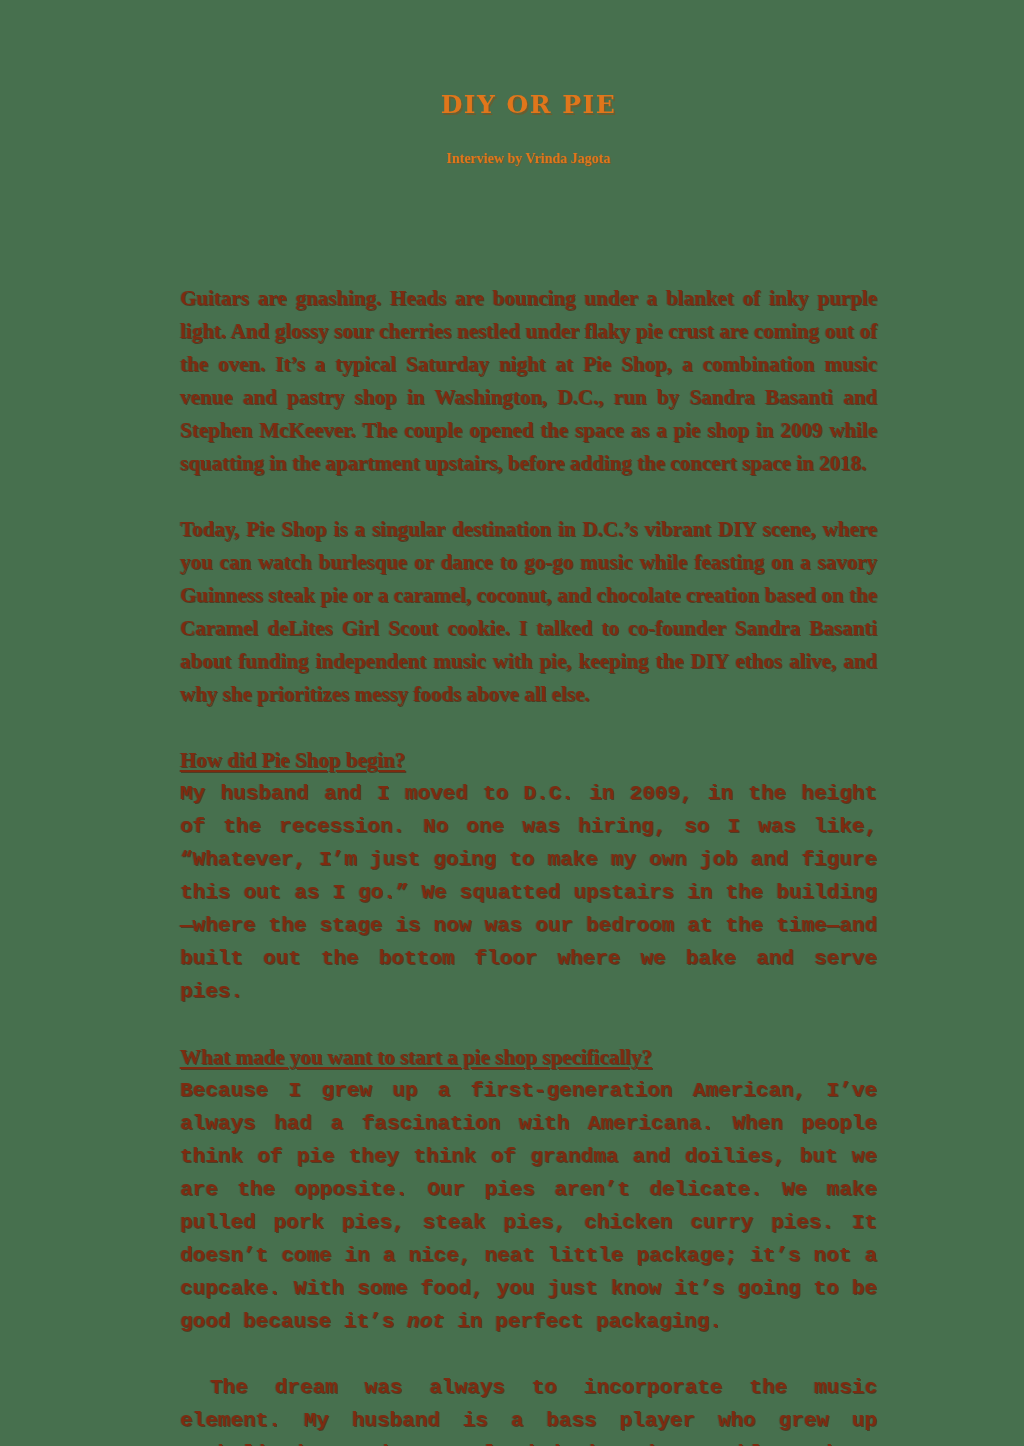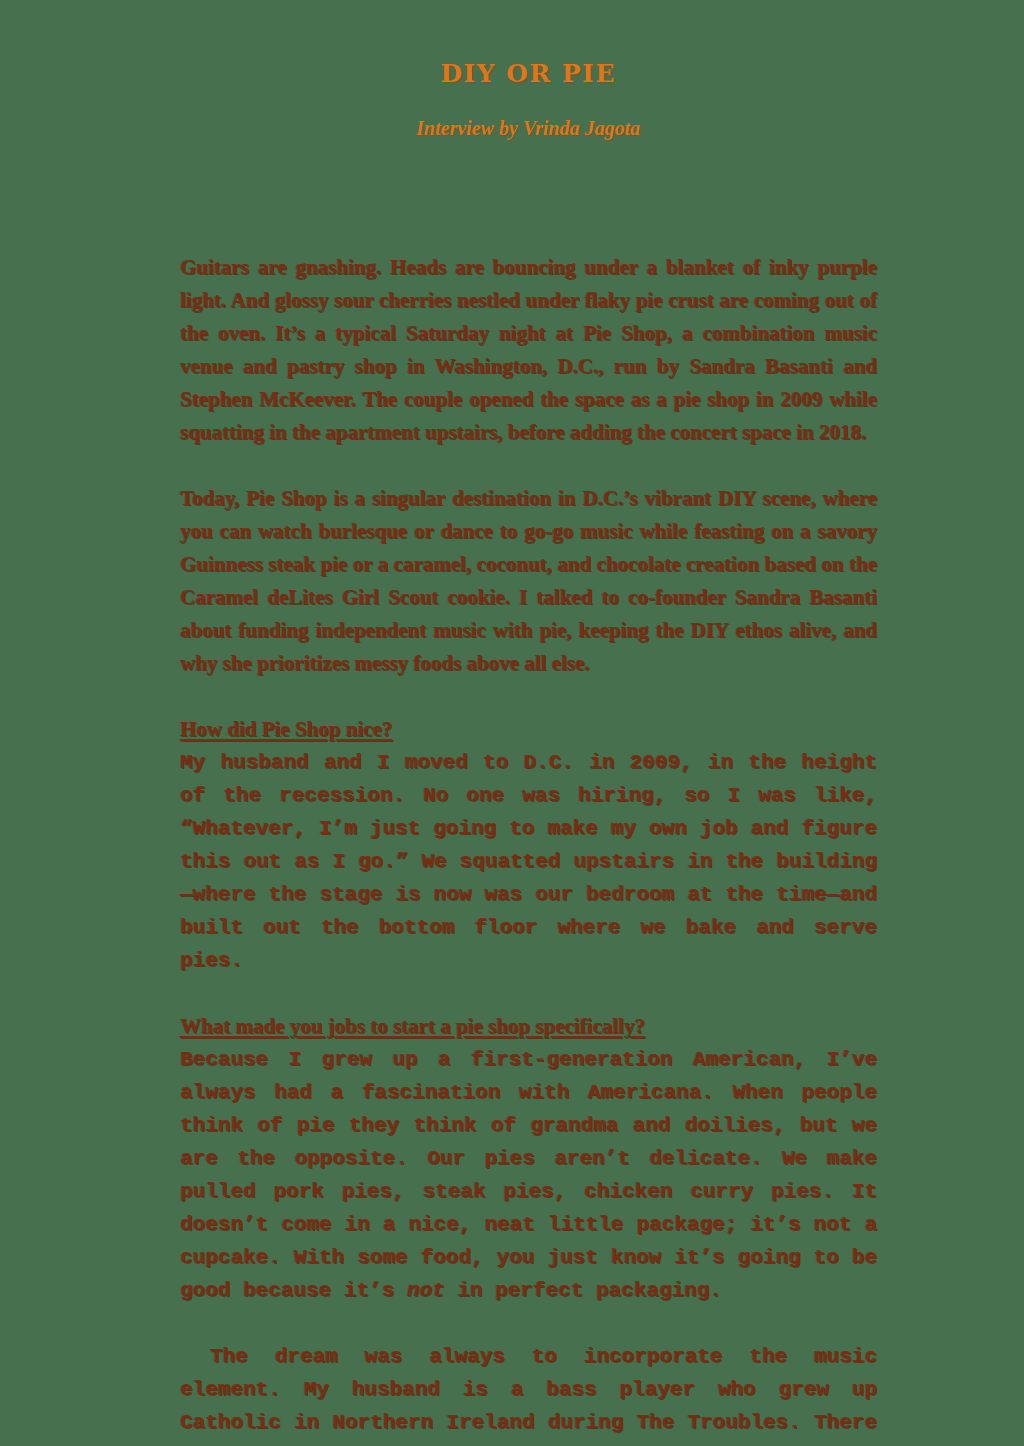--- a/index.html
+++ b/index.html
@@ -15,38 +15,37 @@
     font-family: "Liberation Serif", serif;
   }
   .content {
     position: absolute;
     left: 180px;
     top: 0;
     width: 697px;
   }
   
   .header {
-    padding-top: 61px;
+    padding-top: 92px;
     text-align: center;
   }
   .title {
     margin: 0 0 25px 0;
     font-family: "DejaVu Serif", serif;
     font-size: 25px;
     line-height: 26px;
     font-weight: 700;
     letter-spacing: 1.5px;
     color: #E0761B;
     text-shadow: 1.5px 1.5px 0 rgba(150, 72, 10, 0.45);
   }
   .byline p {
     margin: 0;
-    font-size: 20px;
+    font-size: 14px;
     line-height: 32px;
-    font-style: italic;
     font-weight: 700;
     color: #E0761B;
     text-shadow: 1px 1px 0 rgba(150, 72, 10, 0.45);
   }
   
   .body {
     margin-top: 107px;
     color: #7E2B10;
     font-size: 21px;
     line-height: 33px;
@@ -93,25 +92,25 @@
       </div>
     </div>
 
     <div class="body">
 
       <p class="para">Guitars are gnashing. Heads are bouncing under a blanket of inky purple light. And glossy sour cherries nestled under flaky pie crust are coming out of the oven. It’s a typical Saturday night at Pie Shop, a combination music venue and pastry shop in Washington, D.C., run by Sandra Basanti and Stephen McKeever. The couple opened the space as a pie shop in 2009 while squatting in the apartment upstairs, before adding the concert space in 2018.</p>
 
       <p class="para">Today, Pie Shop is a singular destination in D.C.’s vibrant DIY scene, where you can watch burlesque or dance to go-go music while feasting on a savory Guinness steak pie or a caramel, coconut, and chocolate creation based on the Caramel deLites Girl Scout cookie. I talked to co-founder Sandra Basanti about funding independent music with pie, keeping the DIY ethos alive, and why she prioritizes messy foods above all else.</p>
 
       <section class="qa">
-        <h2 class="question">How did Pie Shop nice?</h2>
+        <h2 class="question">How did Pie Shop begin?</h2>
         <p class="para answer"><span>My husband and I moved to D.C. in 2009, in the height of the recession. No one was hiring, so I was like, “Whatever, I’m just going to make my own job and figure this out as I go.” We squatted upstairs in the building—where the stage is now was our bedroom at the time—and built out the bottom floor where we bake and serve pies.</span></p>
       </section>
 
       <section class="qa">
-        <h2 class="question">What made you jobs to start a pie shop specifically?</h2>
+        <h2 class="question">What made you want to start a pie shop specifically?</h2>
         <p class="para answer"><span>Because I grew up a first-generation American, I’ve always had a fascination with Americana. When people think of pie they think of grandma and doilies, but we are the opposite. Our pies aren’t delicate. We make pulled pork pies, steak pies, chicken curry pies. It doesn’t come in a nice, neat little package; it’s not a cupcake. With some food, you just know it’s going to be good because it’s </span><em>not</em><span> in perfect packaging.</span></p>
         <p class="para answer indent"><span>The dream was always to incorporate the music element. My husband is a bass player who grew up Catholic in Northern Ireland during The Troubles. There were no jobs so he left home at seventeen. He dealt with bouts of homelessness, squatting in random places, working in factories, but following the music is how he got to New York, which is where we met.</span></p>
       </section>
 
     </div>
   </div>
 </div>
 
 </body></html>

